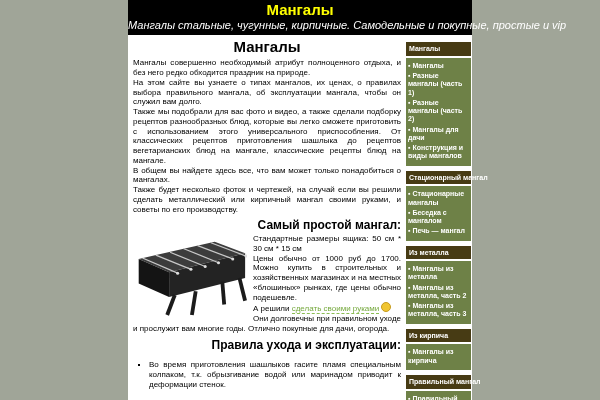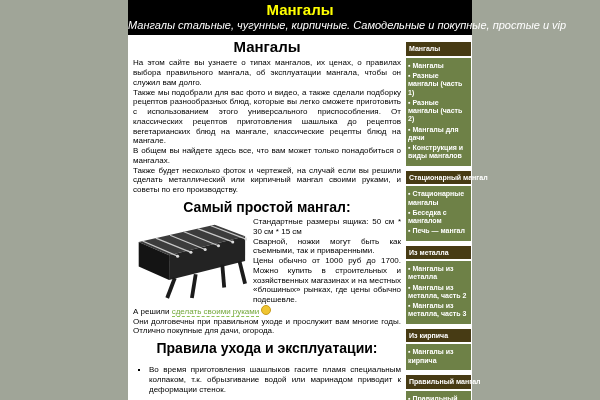--- a/index.html
+++ b/index.html
@@ -46,23 +46,23 @@
   }
   .main h1 {
     margin: 3px 0 2px;
     font-size: 15px;
     text-align: center;
     font-weight: bold;
   }
   .main p { margin: 0; }
   .main .sec-head {
     font-weight: bold;
-    font-size: 14px;
+    font-size: 12px;
     margin: 4px 0 1px;
-    text-align: center;
+    text-align: right;
   }
   .grill-figure {
     float: left;
     margin: 1px 6px 2px 0;
     background: #fff;
   }
   .clear { clear: both; }
   ul.care-list {
     margin: 1px 0 2px 16px;
     padding: 0;
@@ -131,20 +131,21 @@
   <div class="banner">
     <div class="banner-title">Мангалы</div>
     <div class="banner-subtitle">Мангалы стальные, чугунные, кирпичные. Самодельные и покупные, простые и vip</div>
   </div>
 
   <div class="cols">
 
     <div class="main">
       <h1>Мангалы</h1>
 
+      <p>Мангалы совершенно необходимый атрибут полноценного отдыха, и без него редко обходится праздник на природе.</p>
       <p>На этом сайте вы узнаете о типах мангалов, их ценах, о правилах выбора правильного мангала, об эксплуатации мангала, чтобы он служил вам долго.</p>
       <p>Также мы подобрали для вас фото и видео, а также сделали подборку рецептов разнообразных блюд, которые вы легко сможете приготовить с использованием этого универсального приспособления. От классических рецептов приготовления шашлыка до рецептов вегетарианских блюд на мангале, классические рецепты блюд на мангале.</p>
       <p>В общем вы найдете здесь все, что вам может только понадобиться о мангалах.</p>
       <p>Также будет несколько фоток и чертежей, на случай если вы решили сделать металлический или кирпичный мангал своими руками, и советы по его производству.</p>
 
       <div class="sec-head">Самый простой мангал:</div>
 
       <div>
         <svg class="grill-figure" width="114" height="82" viewBox="0 0 120 84" xmlns="http://www.w3.org/2000/svg">
           <polygon points="6,24 86,6 118,18 38,38" fill="#3c3c3c"></polygon>
@@ -167,21 +168,20 @@
               <circle cx="119" cy="21" r="1.6"></circle>
           </g>
           <g stroke="#1b1b1b" stroke-width="4">
             <line x1="44" y1="62" x2="36" y2="83"></line>
             <line x1="66" y1="58" x2="62" y2="83"></line>
             <line x1="112" y1="44" x2="118" y2="68"></line>
             <line x1="94" y1="48" x2="96" y2="72"></line>
           </g>
         </svg>
         <p>Стандартные размеры ящика: 50 см * 30 см * 15 см</p>
-        <p>Сварной, ножки могут быть как съемными, так и приваренными.</p>
         <p>Цены обычно от 1000 руб до 1700. Можно купить в строительных и хозяйственных магазинах и на местных «блошиных» рынках, где цены обычно подешевле.</p>
         <p><span>А решили </span><a class="green-link">сделать своими руками</a><span class="smiley"></span></p>
         <p>Они долговечны при правильном уходе и прослужит вам многие годы. Отлично покупные для дачи, огорода.</p>
         <div class="clear"></div>
       </div>
 
       <div class="sec-head">Правила ухода и эксплуатации:</div>
       <ul class="care-list">
         <li>Во время приготовления шашлыков гасите пламя специальным колпаком, т.к. обрызгивание водой или маринадом приводит к деформации стенок.</li>
 

